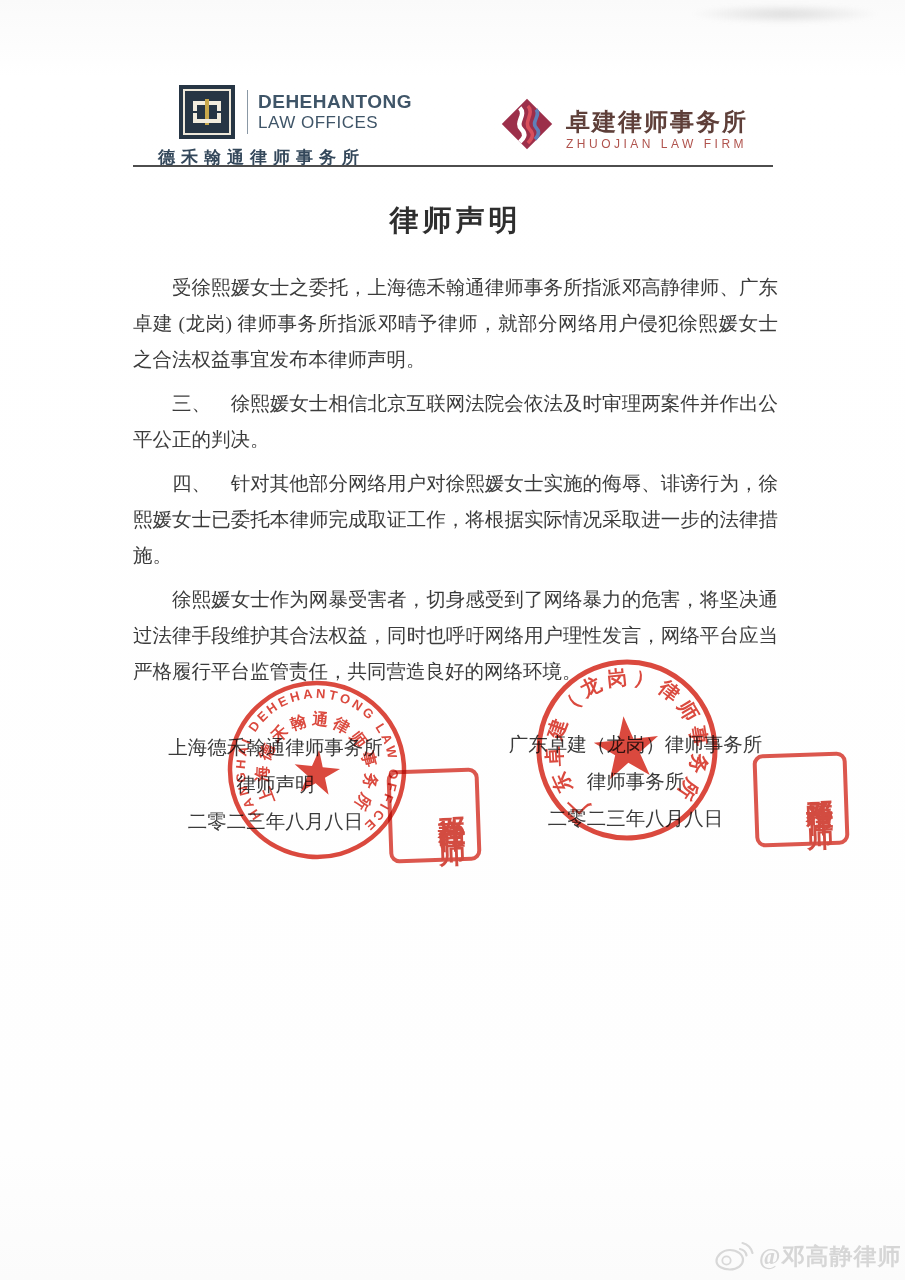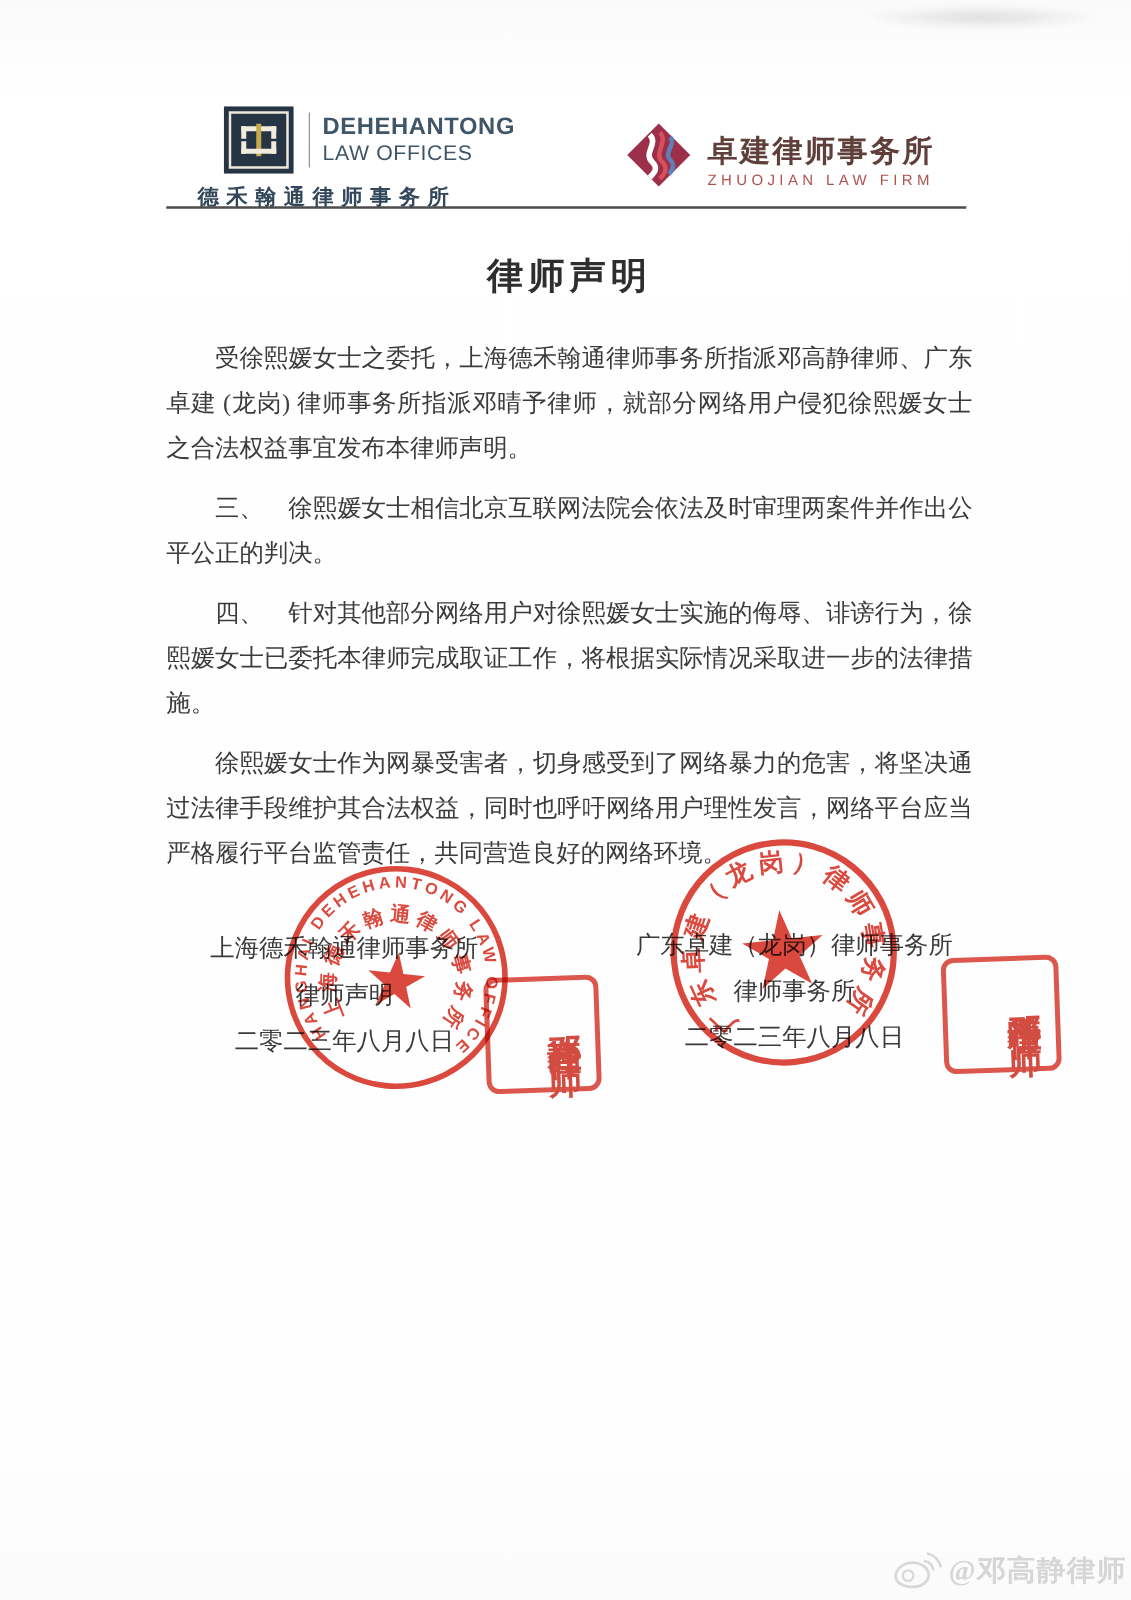--- a/index.html
+++ b/index.html
@@ -30,21 +30,21 @@
   .zj-icon{width:54px;height:54px;margin-right:12px;flex:0 0 auto;}
   .zj-text{display:flex;flex-direction:column;}
   .zj-cn{font-size:24px;font-weight:bold;color:#5e3f39;letter-spacing:2px;line-height:1.1;}
   .zj-en{font-family:"Liberation Sans","DejaVu Sans",sans-serif;font-size:12px;color:#b0534d;letter-spacing:3.5px;margin-top:2px;}
   .header-rule{position:absolute;left:0;top:80px;width:640px;height:2px;background:#4d4d4d;}
 
   
   .doc-title{margin-top:32px;text-align:center;font-size:29px;font-weight:bold;color:#2e2e2e;letter-spacing:4px;}
   .paragraphs{margin-top:29px;}
   .paragraphs p{
-    margin:12px 0 8px 0;font-size:19.5px;line-height:36px;
+    margin:0 0 8px 0;font-size:19.5px;line-height:36px;
     text-align:justify;text-indent:2em;color:#3b3b3b;
   }
 
   
   .sig-section{position:relative;height:250px;margin-top:2px;}
   .sig-block{position:absolute;width:285px;text-align:center;font-size:19.5px;color:#3a3a3a;z-index:1;}
   .sig-block div{line-height:37px;}
   .sig-left{left:0;top:31px;}
   .sig-right{left:360px;top:28px;}
 

